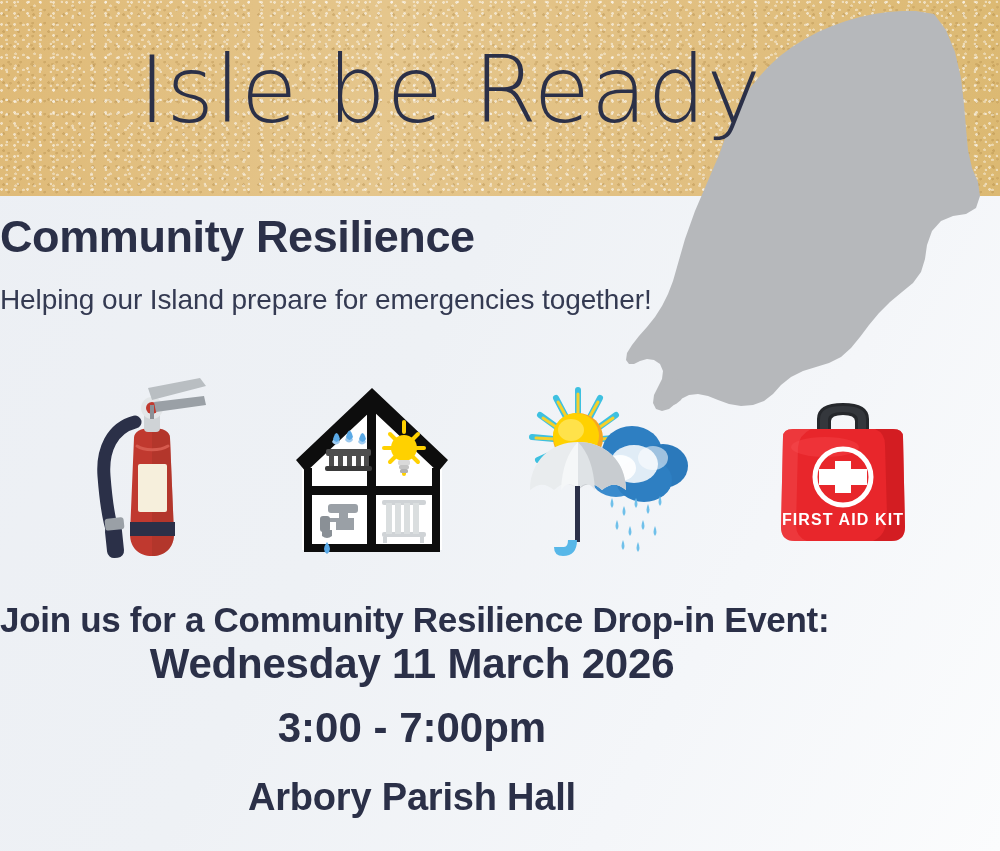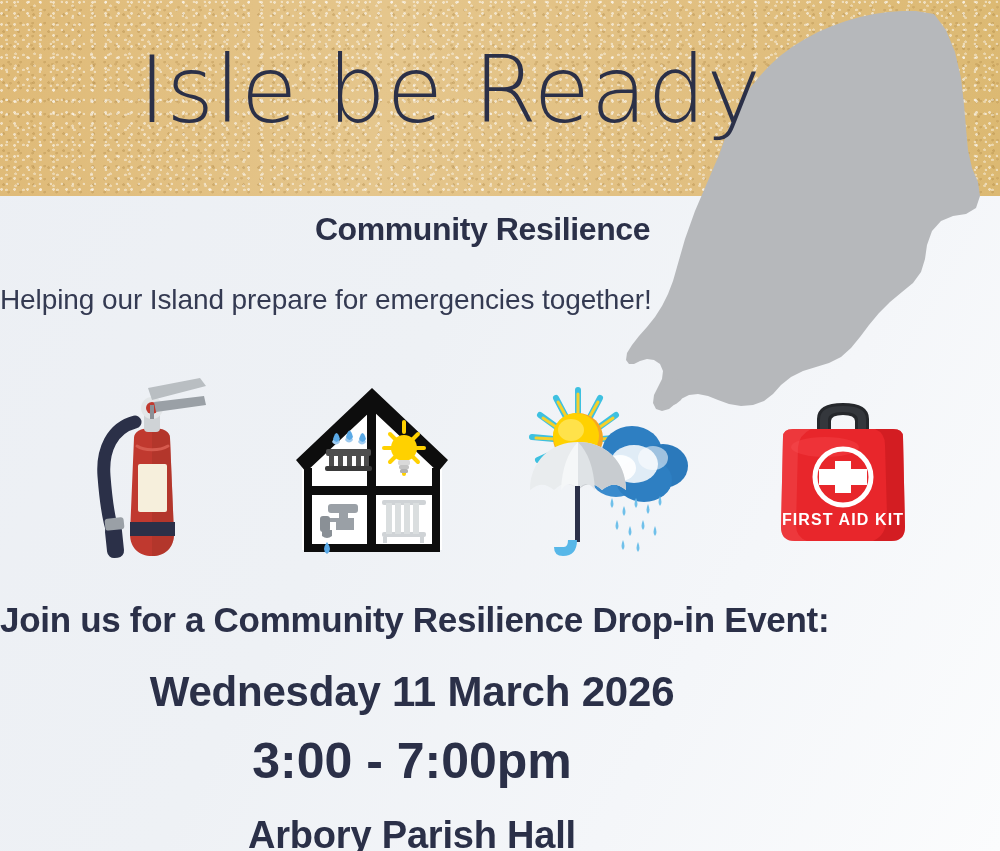--- a/index.html
+++ b/index.html
@@ -67,24 +67,23 @@
     letter-spacing: 0.5px;
     color: #2b3048;
     white-space: nowrap;
   }
 
   .headline {
     position: absolute;
     left: 0;
     top: 211px;
     width: 965px;
-    text-align: center;
     font-family: "Liberation Sans", sans-serif;
     font-weight: 700;
-    font-size: 32px;
+    font-size: 45px;
     letter-spacing: -0.4px;
     color: #2b3048;
     white-space: nowrap;
   }
 
   .tagline {
     position: absolute;
     left: 0;
     top: 284px;
     width: 984px;
@@ -128,30 +127,29 @@
     color: #2b3048;
     font-family: "Liberation Sans", sans-serif;
   }
   .event-line1 {
     font-weight: 700;
     font-size: 35px;
     letter-spacing: -0.3px;
     white-space: nowrap;
   }
   .event-line2 {
-    margin-top: 28px;
     font-weight: 700;
     font-size: 42px;
     letter-spacing: -0.2px;
     white-space: nowrap;
   }
   .event-line3 {
     margin-top: 16px;
     font-weight: 700;
-    font-size: 50px;
+    font-size: 42px;
     letter-spacing: 0px;
     white-space: nowrap;
   }
   .event-line4 {
     margin-top: 24px;
     font-weight: 700;
     font-size: 38px;
     letter-spacing: -0.2px;
     white-space: nowrap;
   }

